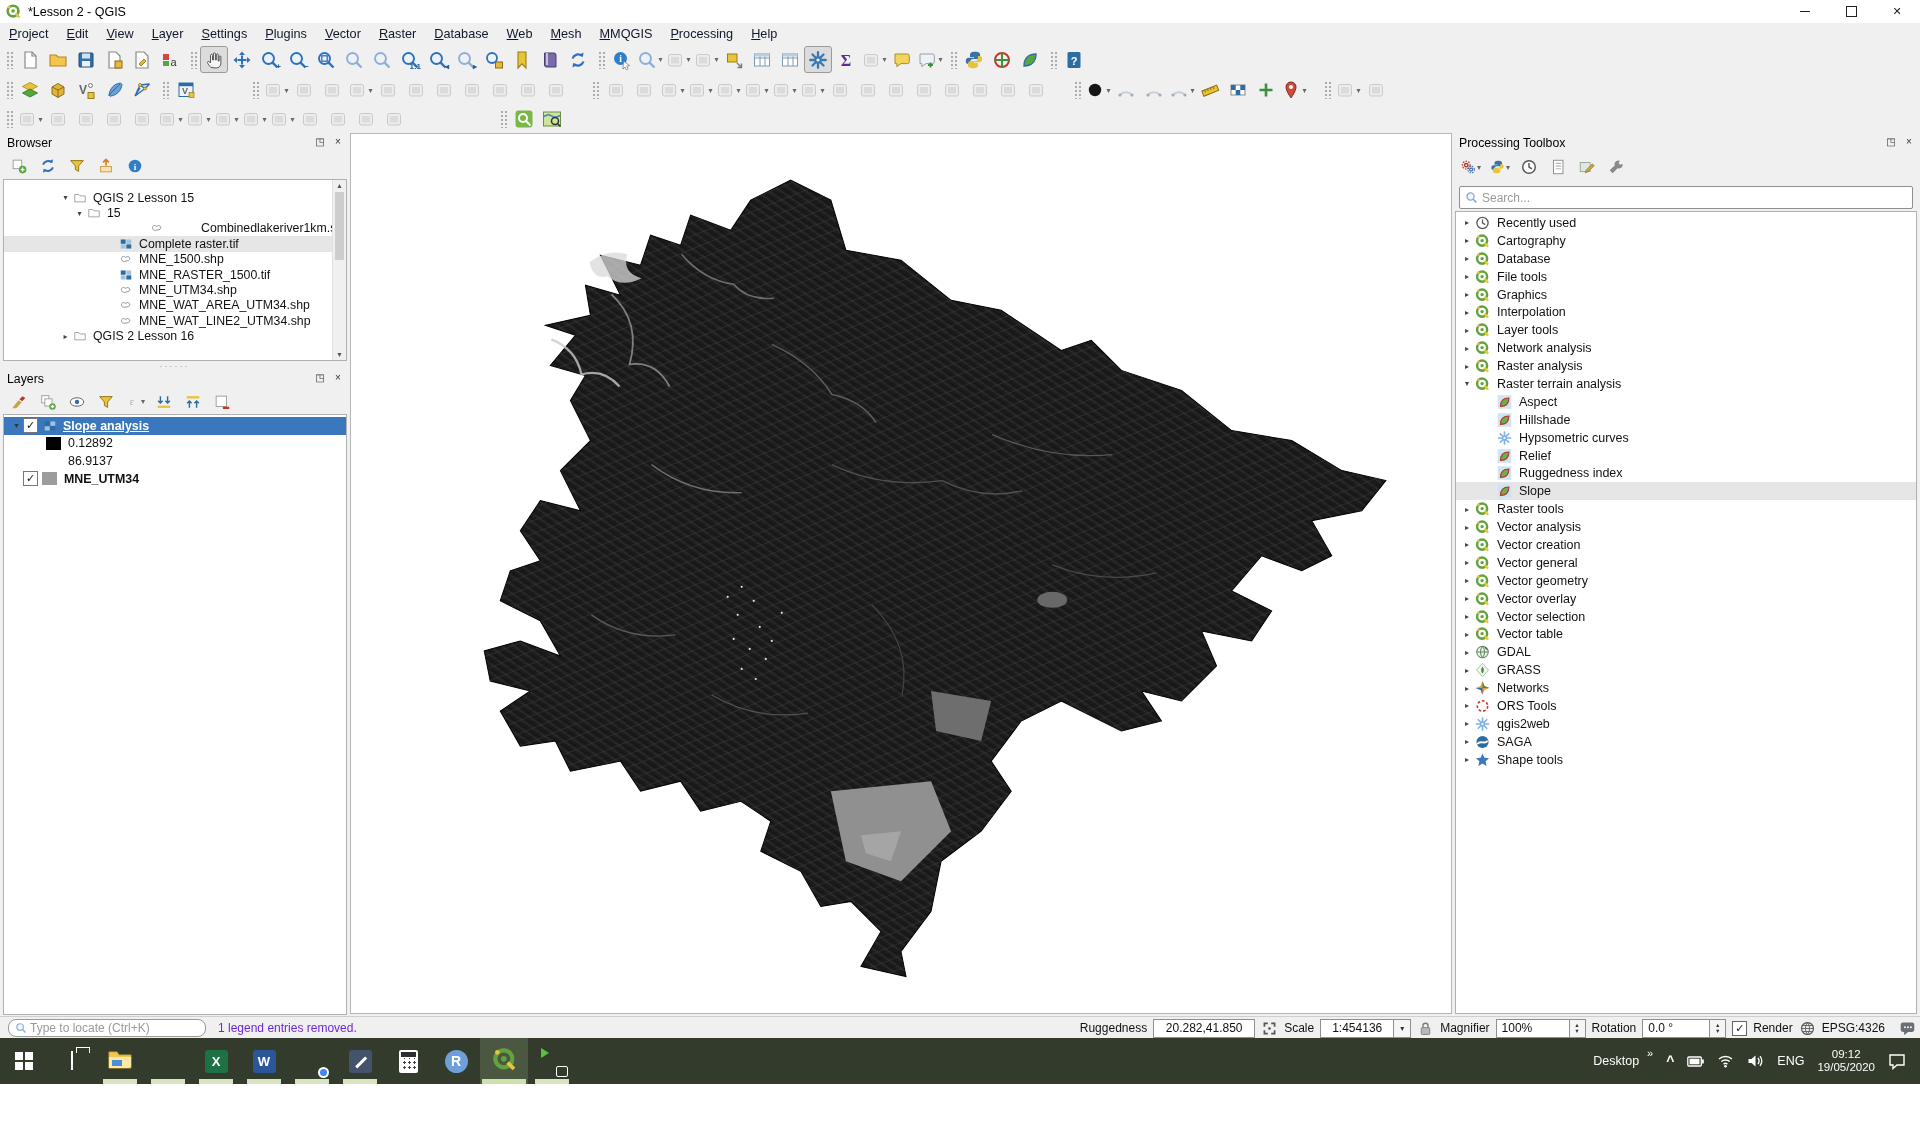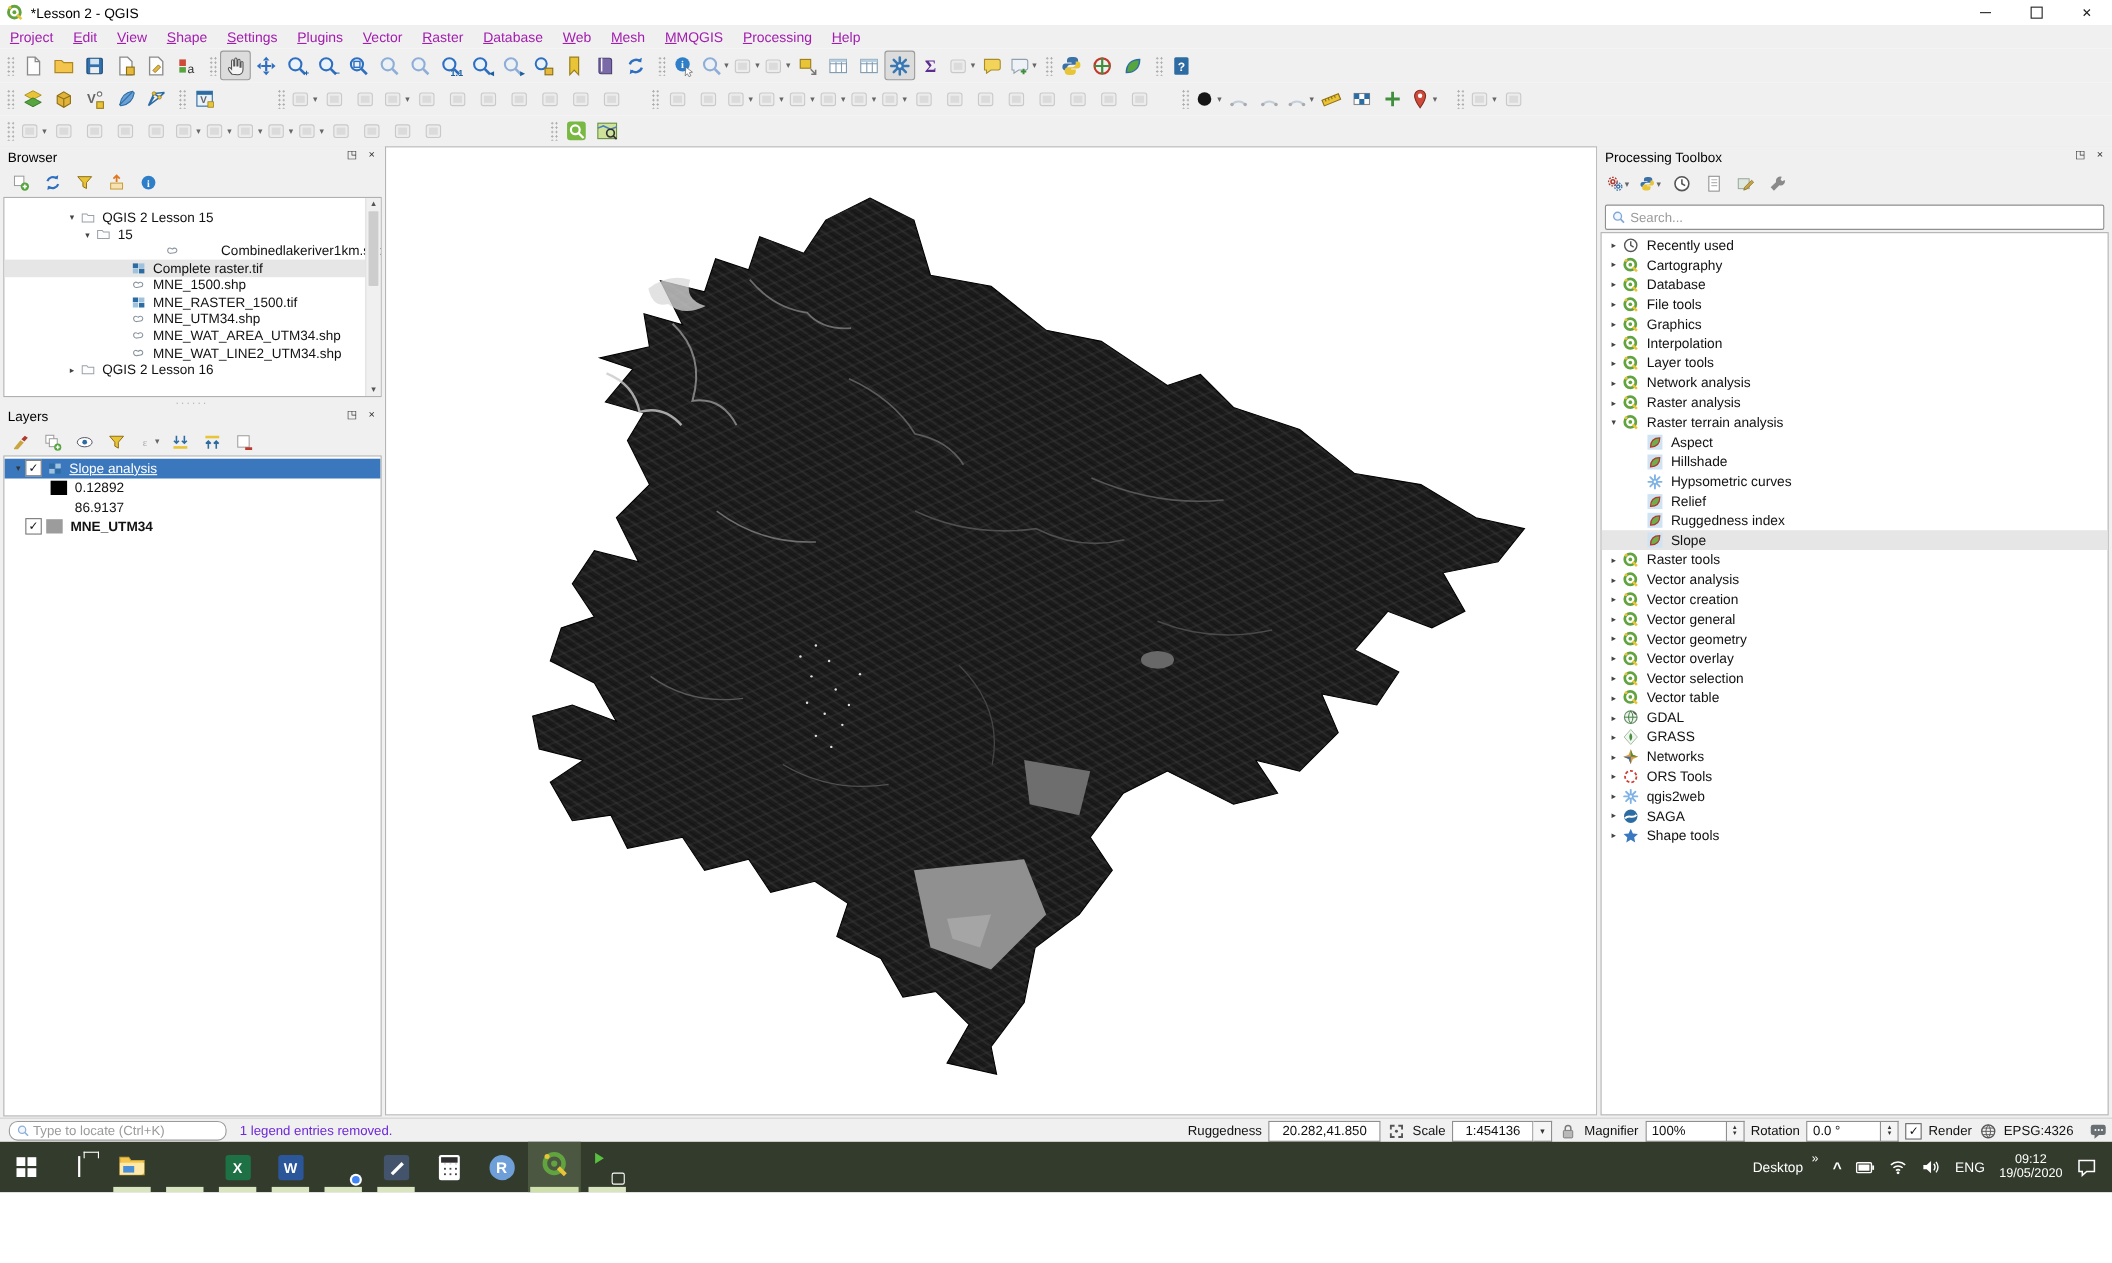--- a/index.html
+++ b/index.html
@@ -5,21 +5,21 @@
   html,body{margin:0;padding:0;background:#fff;}
   .screen{position:relative;width:1920px;height:1148px;background:#fff;font-family:"Liberation Sans",sans-serif;overflow:hidden;color:#111;}
   
   .titlebar{position:absolute;left:0;top:0;right:0;height:23px;background:#fff;display:flex;align-items:center;border-bottom:1px solid #e8e8e8;}
   .titlebar .qapp{width:17px;height:17px;margin:0 6px 0 5px;}
   .title-text{font-size:12.5px;color:#000;}
   .wincontrols{position:absolute;right:0;top:0;height:23px;display:flex;}
   .winbtn{width:46px;height:23px;display:flex;align-items:center;justify-content:center;font-size:11px;color:#222;}
   
   .menubar{position:absolute;left:0;top:23px;right:0;height:21px;background:#f0f0f0;display:flex;align-items:center;font-size:12.7px;}
-  .menu-item{display:inline-block;padding:2px 9px;color:#a21caf;text-align:center;}
+  .menu-item{display:inline-block;padding:2px 9px;color:#0f172a;text-align:center;}
   .menu-item::first-letter{text-decoration:underline;}
   
   .tb{position:absolute;left:0;right:0;background:#f0f0f0;display:flex;align-items:center;}
   .tb1{top:44px;height:31px;}
   .tb2{top:75px;height:30px;}
   .tb3{top:105px;height:28px;border-bottom:1px solid #d9d9d9;}
   .grip{width:7px;height:18px;margin:0 3px 0 6px;background-image:radial-gradient(#ababab 1px,transparent 1.1px);background-size:4px 4px;}
   .tgroup{display:flex;align-items:center;}
   .tbtn{min-width:26px;height:25px;display:flex;align-items:center;justify-content:center;border-radius:3px;position:relative;border:1px solid transparent;}
   .tbtn svg{width:20px;height:20px;}
@@ -44,21 +44,21 @@
   .trow .barrow{width:13px;font-size:8px;color:#444;text-align:center;flex:none;}
   .ficon{width:16px;height:14px;margin-right:5px;flex:none;}
   .hover{background:#e6e6e6;}
   .splitdots{position:absolute;left:0;right:0;height:8px;display:flex;align-items:center;justify-content:center;color:#9a9a9a;font-size:9px;letter-spacing:2px;}
   
   .lrow{height:17.6px;display:flex;align-items:center;white-space:nowrap;font-size:12.4px;}
   .lrow .barrow{width:13px;font-size:8px;color:#333;text-align:center;flex:none;margin-left:6px;}
   .chk{width:13px;height:13px;background:#fff;border:1px solid #777;display:flex;align-items:center;justify-content:center;font-size:11px;color:#111;flex:none;margin-right:4px;}
   .swatch{width:15px;height:13px;flex:none;margin-right:7px;border:0;}
   .lsel{background:#3a77bc;color:#fff;}
-  .lsel .lname{font-weight:normal;text-decoration:underline;}
+  .lsel .lname{font-weight:bold;text-decoration:underline;}
   .mne{font-weight:bold;text-align:center;}
   
   .vscroll{position:absolute;right:0;top:0;bottom:0;width:13px;background:#f0f0f0;border-left:1px solid #e0e0e0;font-size:7px;color:#555;text-align:center;}
   .vthumb{position:absolute;left:2px;right:2px;background:#cdcdcd;border-radius:1px;}
   
   .xrow{height:17.9px;display:flex;align-items:center;white-space:nowrap;font-size:12.5px;}
   .xrow .barrow{width:14px;font-size:8px;color:#444;text-align:center;flex:none;}
   .xicon{width:17px;height:16px;margin-right:6px;flex:none;}
   .searchbox{position:absolute;left:7px;right:7px;top:53px;height:21px;border:1px solid #8f8f8f;border-radius:2px;background:#fff;display:flex;align-items:center;}
   .searchbox svg{width:13px;height:13px;margin:0 4px 0 5px;opacity:.6;}
@@ -451,21 +451,21 @@
         </div>
       <div class="winbtn">✕</div>
     </div>
   </div>
 
   <div class="menubar">
 
   <span class="menu-item">Project</span>
       <span class="menu-item">Edit</span>
       <span class="menu-item">View</span>
-      <span class="menu-item">Shape</span>
+      <span class="menu-item">Layer</span>
       <span class="menu-item">Settings</span>
       <span class="menu-item">Plugins</span>
       <span class="menu-item">Vector</span>
       <span class="menu-item">Raster</span>
       <span class="menu-item">Database</span>
       <span class="menu-item">Web</span>
       <span class="menu-item">Mesh</span>
       <span class="menu-item">MMQGIS</span>
       <span class="menu-item">Processing</span>
       <span class="menu-item">Help</span>

